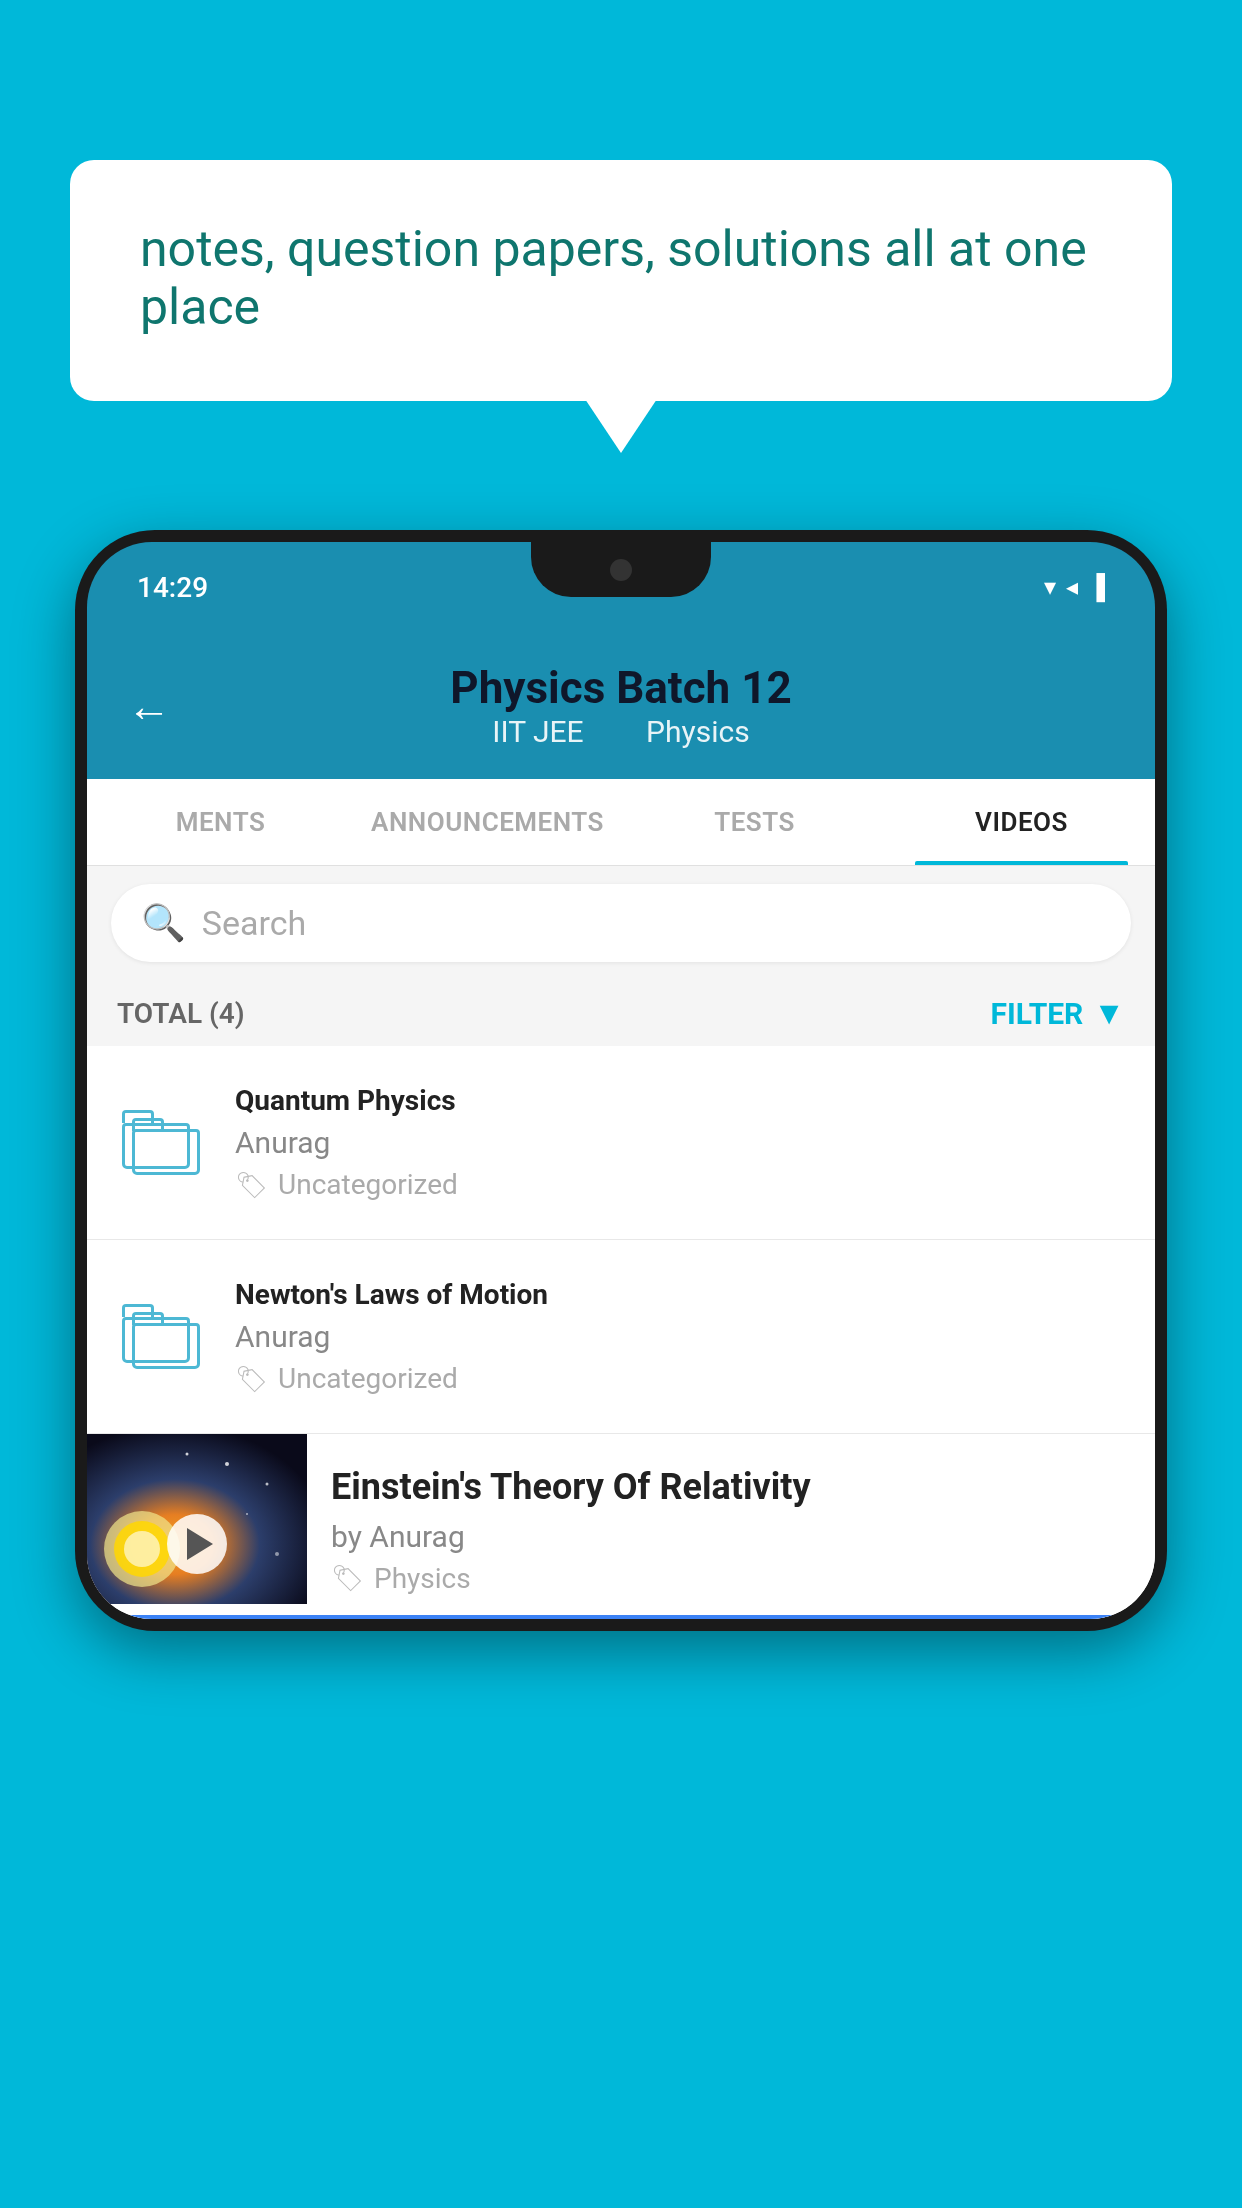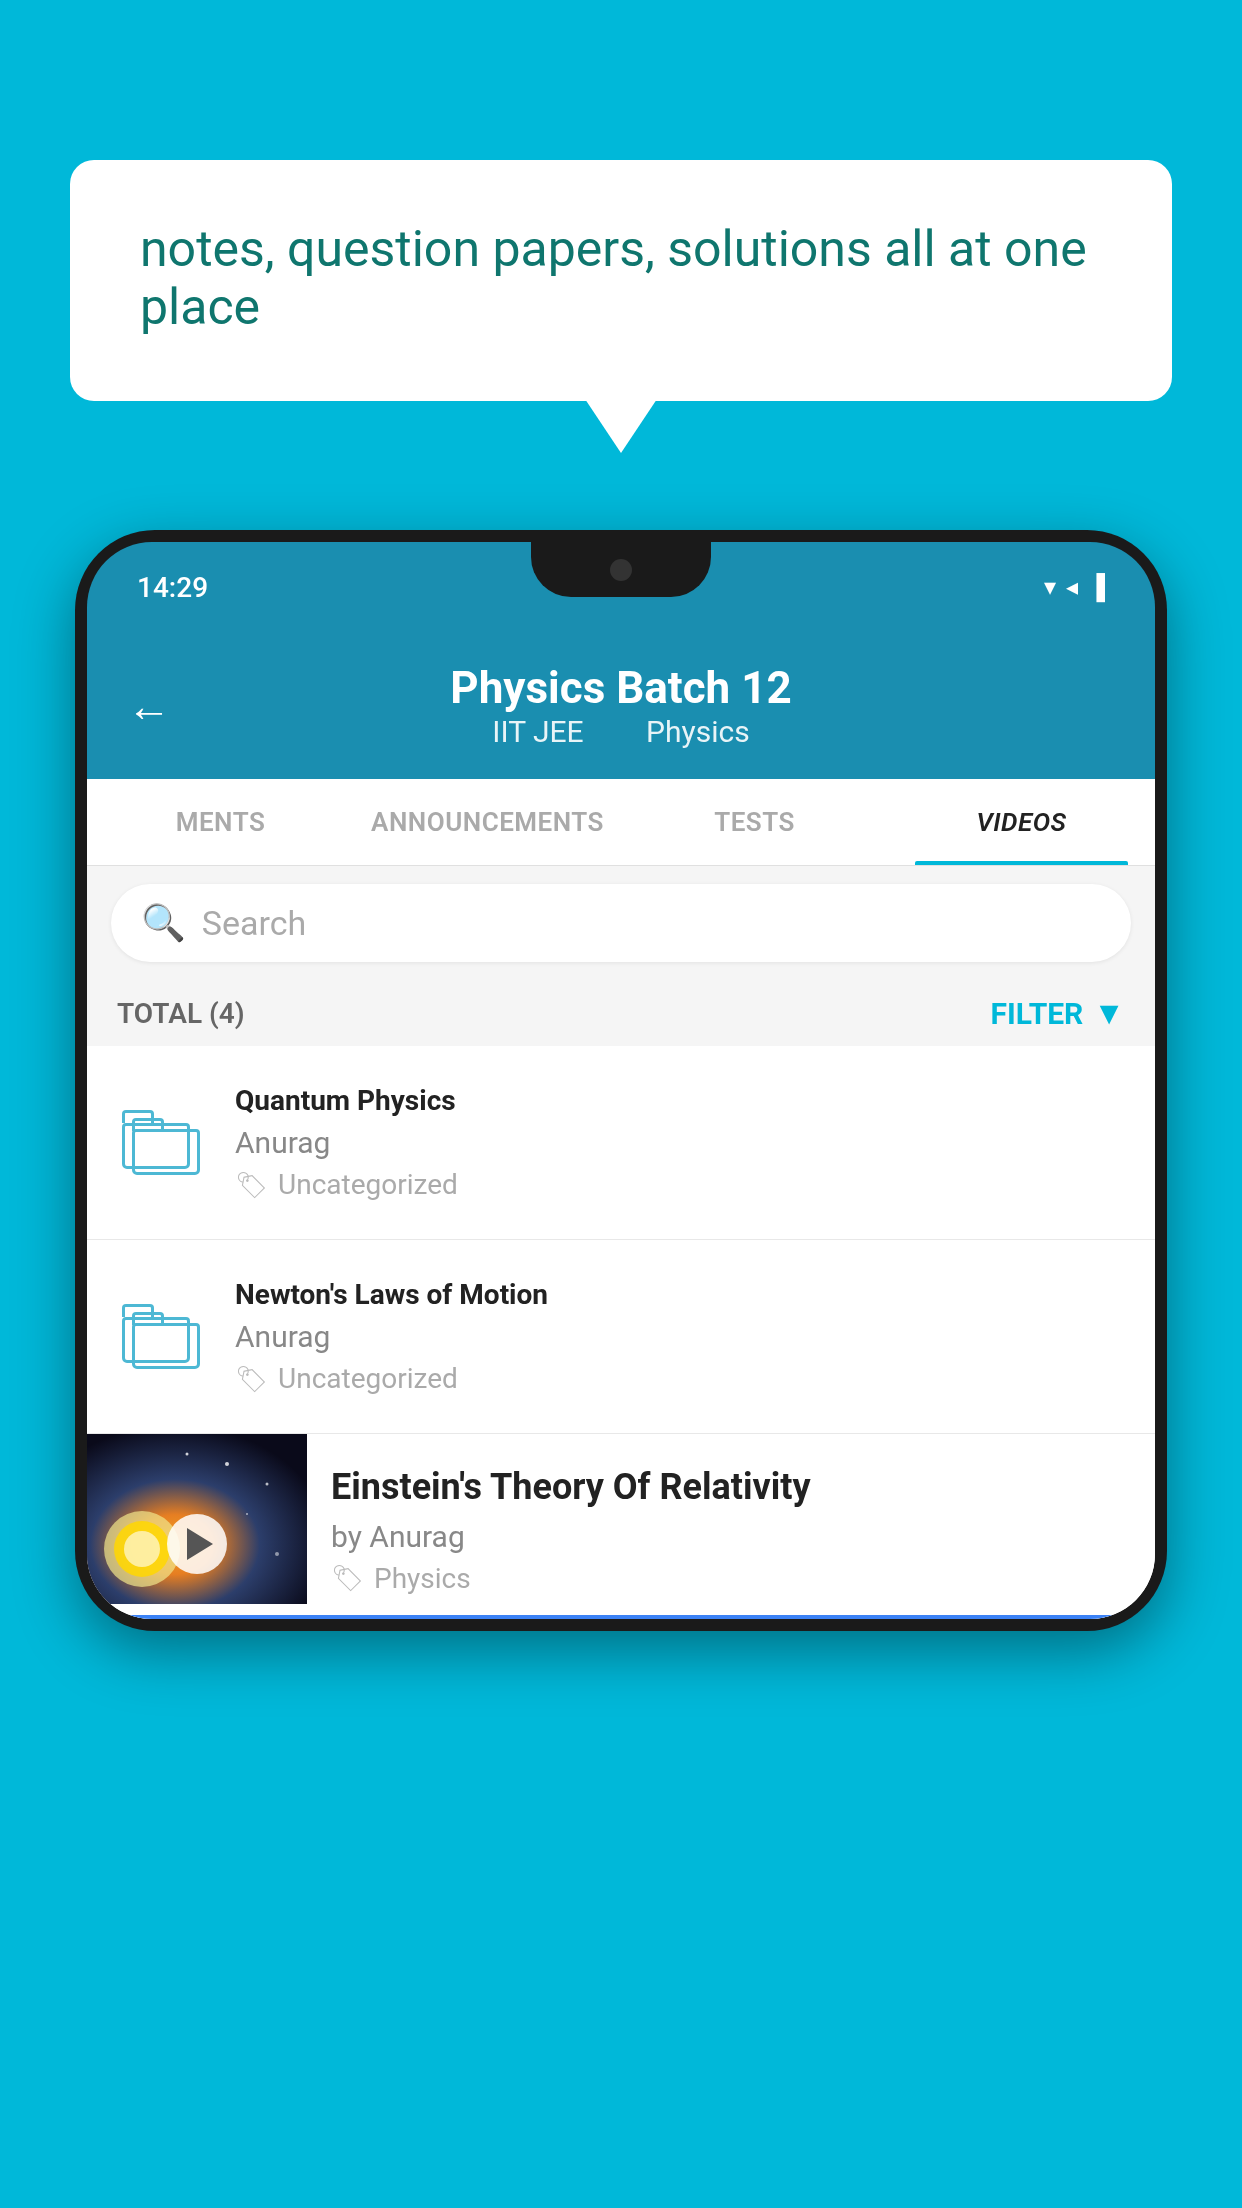--- a/index.html
+++ b/index.html
@@ -144,21 +144,21 @@
       color: white;
       font-size: 44px;
       cursor: pointer;
     }
 
     .header-center {
       text-align: center;
     }
 
     .header-title {
-      color: #ffffff;
+      color: #0f172a;
       font-size: 44px;
       font-weight: 700;
     }
 
     .header-subtitle {
       color: rgba(255,255,255,0.9);
       font-size: 30px;
       margin-top: 0;
     }
 
@@ -181,21 +181,20 @@
       font-size: 26px;
       font-weight: 600;
       color: #aaa;
       letter-spacing: 0.5px;
       cursor: pointer;
       position: relative;
     }
 
     .tab.active {
       color: #222;
-      font-style: italic;
     }
 
     .tab.active::after {
       content: '';
       position: absolute;
       bottom: 0;
       left: 10%;
       width: 80%;
       height: 4px;
       background: #00b8d9;

